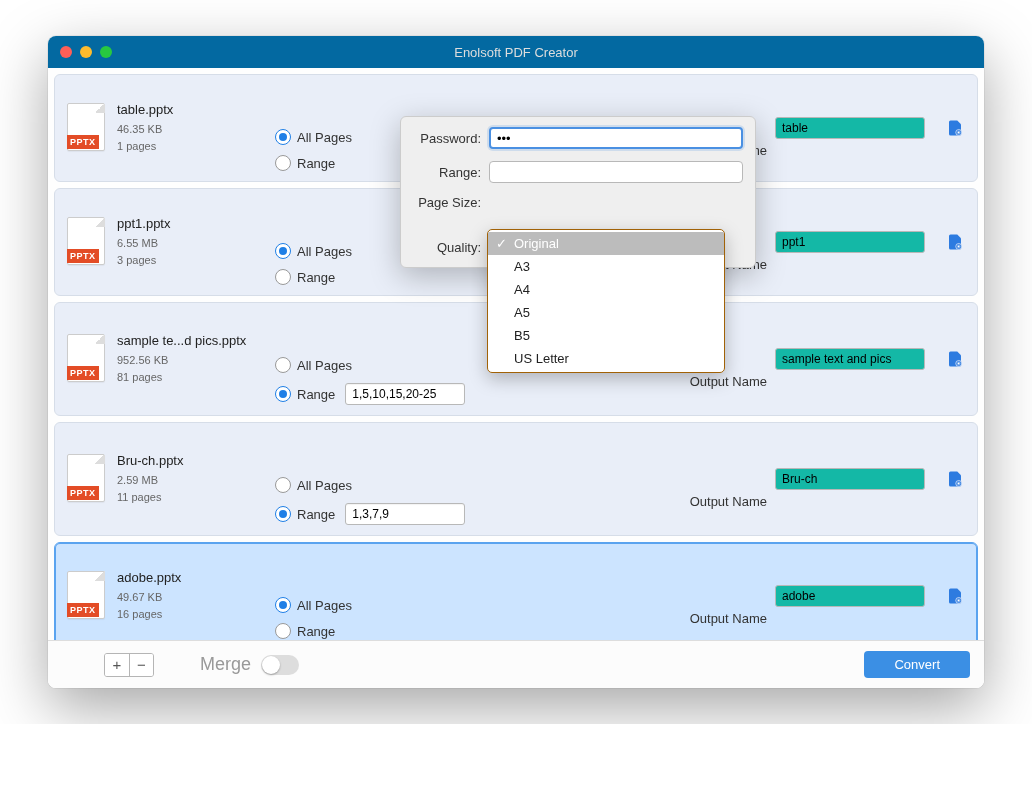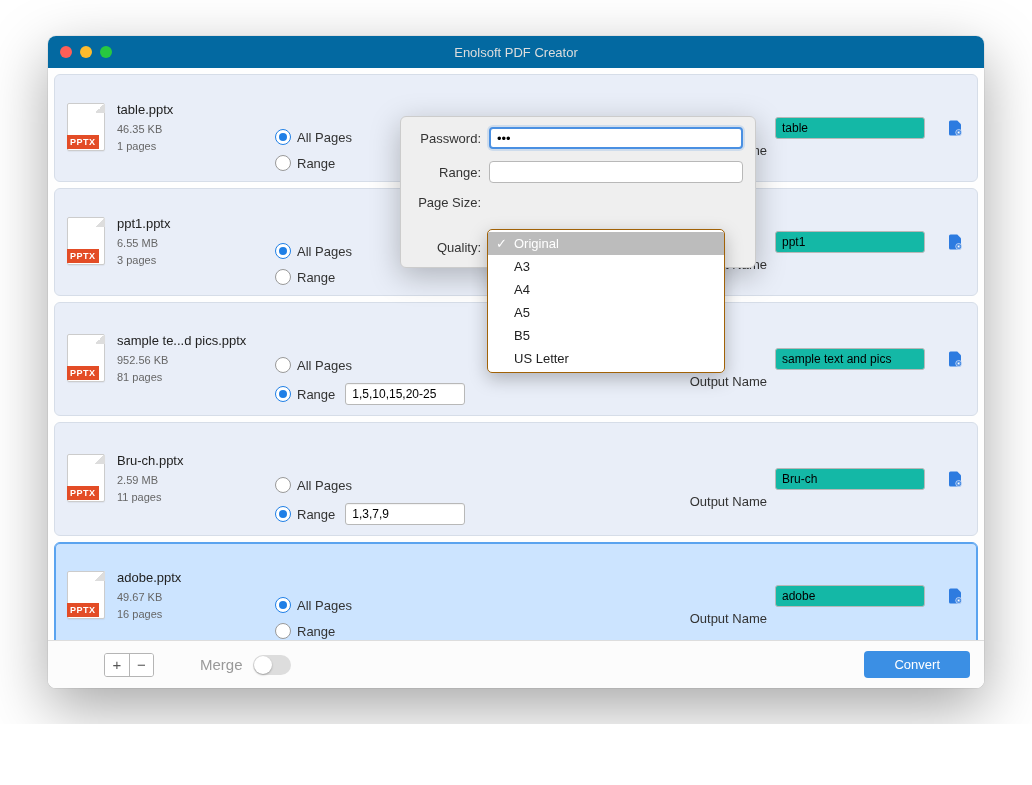--- a/index.html
+++ b/index.html
@@ -45,21 +45,21 @@
   .spacer { flex:1; }
   .outname { display:flex; align-items:center; gap:8px; }
   .outname label { font-size:13px; color:#333;margin-top:44px;}
   .outname input { width:150px; height:22px; border:1px solid #b8b8b8; border-radius:3px; padding:2px 6px; font-size:12px; background:#14b8a6;}
   .settings-icon { width:20px; height:22px; margin-left:12px; display:flex; align-items:center; justify-content:center; cursor:pointer;}
   .settings-icon svg { width:18px; height:20px; }
   .bottombar { height:48px; border-top:1px solid #ddd; display:flex; align-items:center; padding:0 14px; gap:14px; background:#fcfcfc;}
   .addremove { display:flex; border:1px solid #b5b5b5; border-radius:3px; overflow:hidden; margin-left:42px;}
   .addremove button { width:24px; height:22px; background:#fff; border:none; font-size:15px; color:#555; display:flex; align-items:center; justify-content:center; cursor:pointer;}
   .addremove button + button { border-left:1px solid #b5b5b5;}
-  .merge { display:flex; align-items:center; gap:10px; color:#999; font-size:15px; margin-left:32px;}
+  .merge { display:flex; align-items:center; gap:10px; color:#999; font-size:18px; margin-left:32px;}
   .toggle { width:38px; height:20px; background:#ddd; border-radius:20px; position:relative; cursor:pointer;}
   .toggle .knob { width:18px; height:18px; background:#fff; border-radius:50%; position:absolute; top:1px; left:1px; box-shadow:0 1px 2px rgba(0,0,0,0.3);}
   .convert { margin-left:auto; background:#3b8fe4; color:#fff; border:none; border-radius:4px; font-size:13px; padding:6px 30px; cursor:pointer;}
 
   
   .popover {
     position:absolute; top:48px; left:352px; width:356px; 
     background:#efefef; border:1px solid #ccc; border-radius:6px;
     box-shadow:0 8px 30px rgba(0,0,0,0.25);
     padding:10px 12px 12px 12px;

